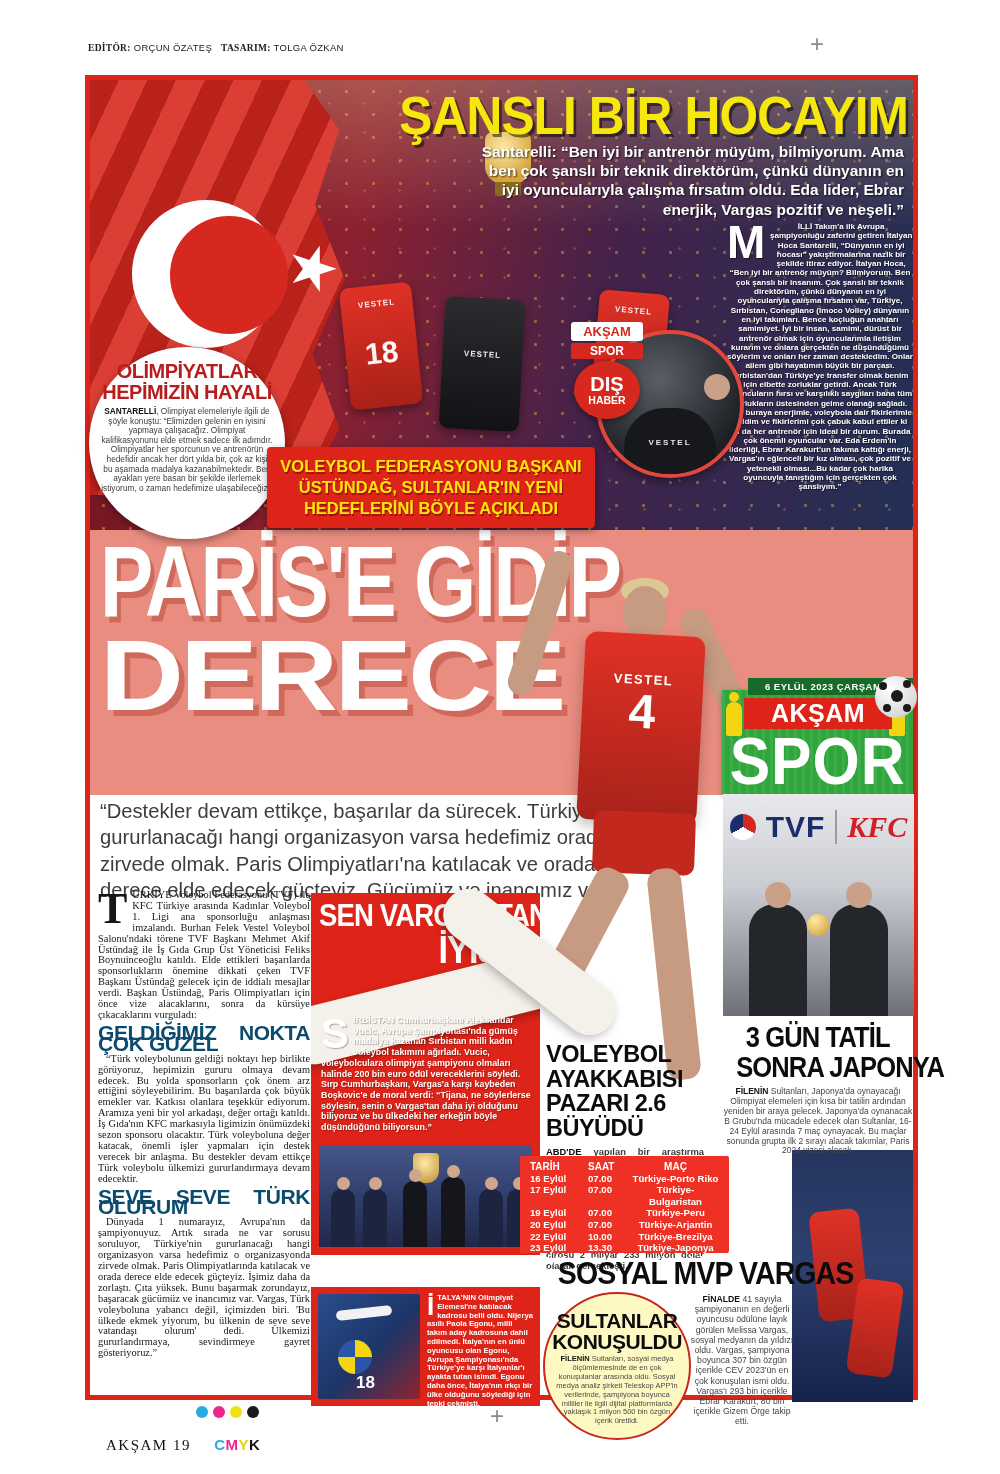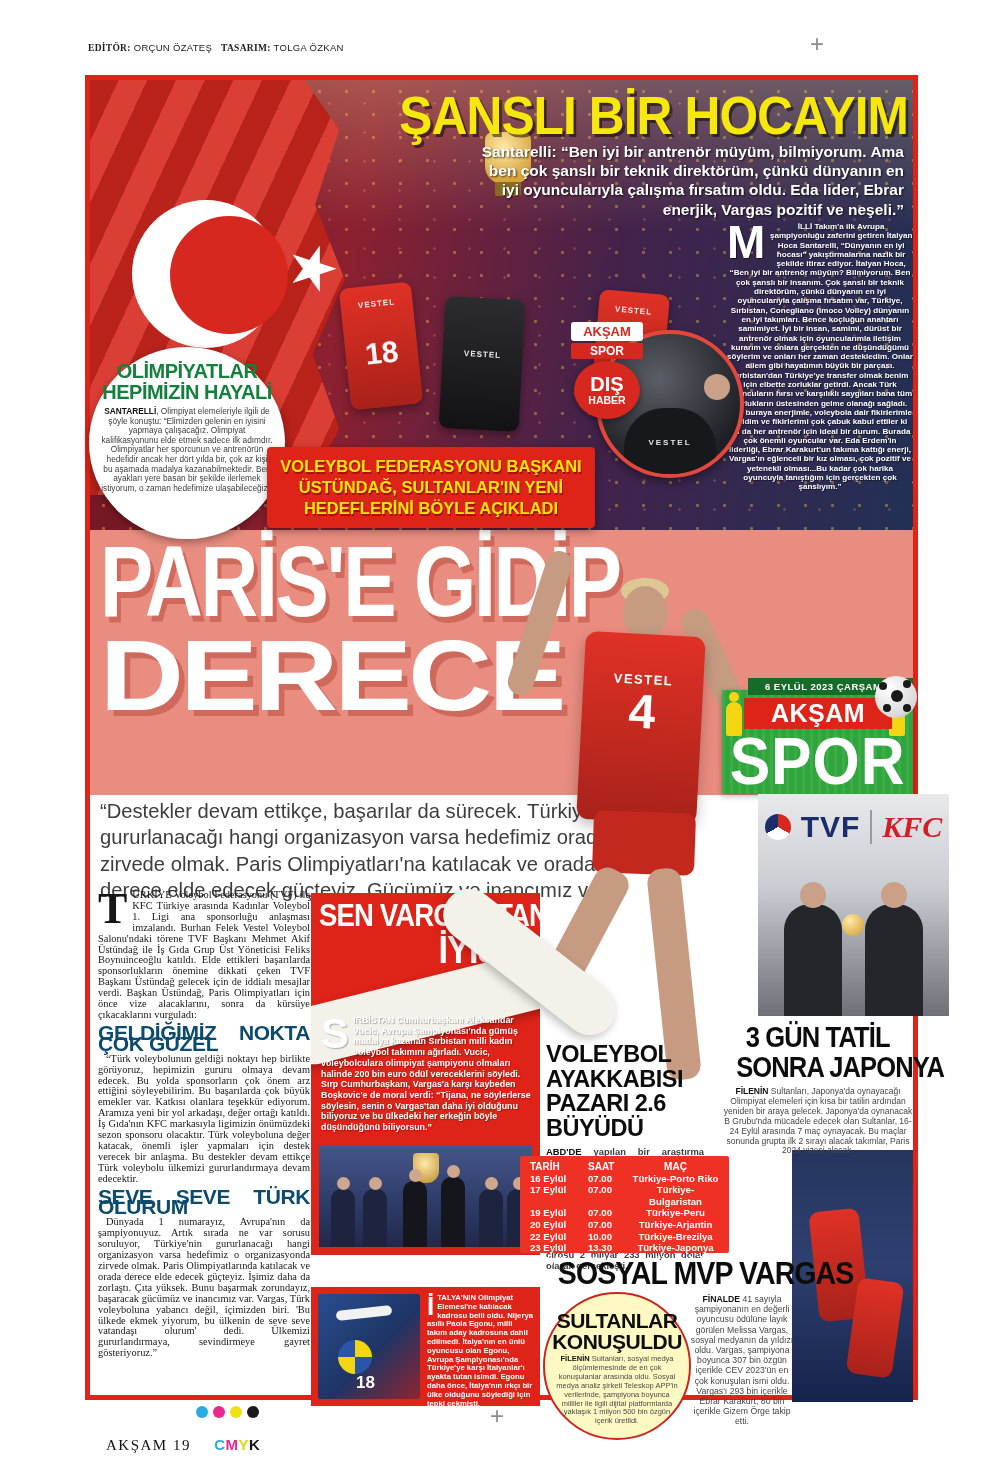--- a/index.html
+++ b/index.html
@@ -49,21 +49,21 @@
   .badge .b3{color:#fff;font-weight:700;font-size:20px;line-height:20px;}
   .badge .b4{color:#fff;font-weight:700;font-size:10.5px;}
   .coach-circle{width:140px;height:140px;border-radius:50%;border:4px solid #e2473c;
                 background:radial-gradient(circle at 42% 32%,#5a5e66,#1d1f24 72%);box-shadow:0 4px 10px rgba(0,0,0,.4);overflow:hidden;}
   .coach-circle .fist{position:absolute;width:26px;height:26px;border-radius:50%;background:#caa089;}
   .coach-circle .shirt{position:absolute;left:24px;top:74px;width:92px;height:70px;background:#17181c;border-radius:40px 40px 0 0;}
   .coach-circle .cbrand{position:absolute;left:0;right:0;top:104px;text-align:center;color:#e8e8e8;font-size:8px;letter-spacing:2px;font-weight:700;}
   
   .olymp{width:196px;height:192px;background:#fff;border-radius:50%;text-align:center;
          box-shadow:0 3px 8px rgba(0,0,0,.35);padding-top:14px;box-sizing:border-box;}
-  .olymp .t{font-size:20px;font-weight:700;color:#15803d;line-height:21px;letter-spacing:-.5px;}
+  .olymp .t{font-size:20px;font-weight:700;color:#b91c1c;line-height:21px;letter-spacing:-.5px;}
   .olymp .body{width:172px;margin:4px auto 0;font-size:8.3px;line-height:9.6px;color:#3c3c3c;}
   .olymp .body b{color:#101010;}
   
   .banner{background:#de2318;border-radius:4px;padding:9px 10px;text-align:center;box-shadow:0 3px 8px rgba(0,0,0,.35);}
   .banner span{color:#ffe60a;font-weight:700;font-size:16.5px;line-height:1.28;
                text-shadow:1px 2px 0 rgba(110,0,0,.55);}
   
   .salmon{background:#e98d80;}
   .bh{color:#fff;font-weight:700;white-space:nowrap;letter-spacing:-3px;}
   .bh1 span{font-size:100px;transform:scaleX(.80);text-shadow:5px 6px 0 rgba(175,62,48,.45);}
@@ -282,21 +282,21 @@
     <div class="sporword"><span>SPOR</span></div>
     <div class="abs ball" style="right:-4px;top:-14px;width:42px;height:42px;">
       <i style="left:16px;top:14px;width:12px;height:12px;"></i>
       <i style="left:4px;top:6px;width:8px;height:8px;"></i>
       <i style="left:28px;top:4px;width:8px;height:8px;"></i>
       <i style="left:8px;top:28px;width:8px;height:8px;"></i>
       <i style="left:28px;top:28px;width:8px;height:8px;"></i>
     </div>
   </div>
 
-  <div class="abs tvfkfc" style="left:758px;top:794px;width:191px;height:222px;z-index:6;">
+  <div class="abs tvfkfc" style="left:723px;top:794px;width:191px;height:222px;z-index:6;">
     <div class="logos">
       <div class="vball"></div>
       <span class="tvf-txt">TVF</span>
       <div class="vline"></div>
       <span class="kfc-txt">KFC</span>
     </div>
     <div class="man" style="left:26px;"></div>
     <div class="man" style="right:26px;"></div>
     <div class="goldball" style="left:84px;top:120px;"></div>
   </div>

